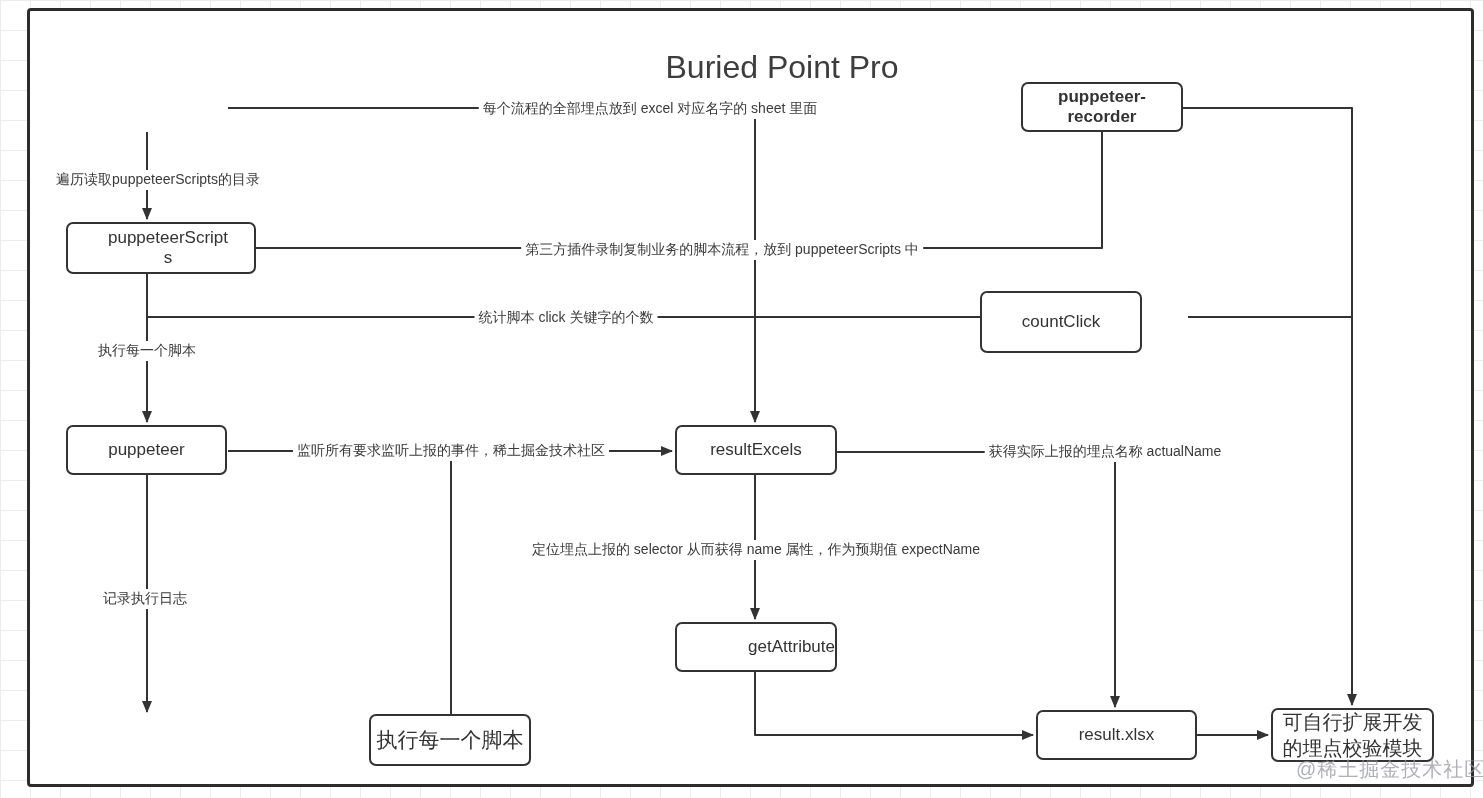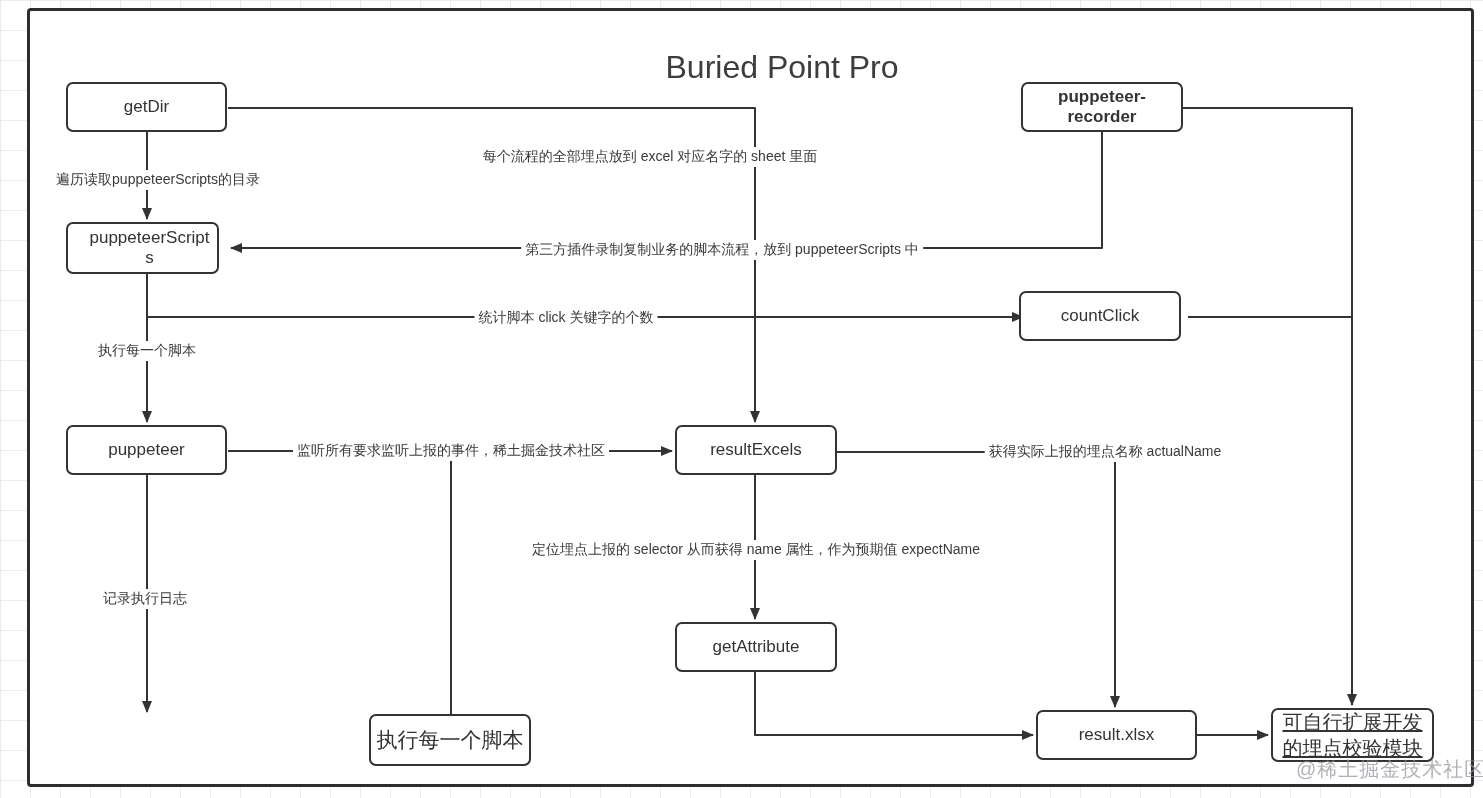--- a/index.html
+++ b/index.html
@@ -126,64 +126,61 @@
       <path d="M837 452 L1115 452 L1115 707" marker-end="url(#arw)"></path>
       <path d="M755 672 L755 735 L1033 735" marker-end="url(#arw)"></path>
       <path d="M1197 735 L1268 735" marker-end="url(#arw)"></path>
       <path d="M1183 108 L1352 108 L1352 705" marker-end="url(#arw)"></path>
       <path d="M1188 317 L1352 317"></path>
     </g>
   </svg>
 
   <div class="title">Buried Point Pro</div>
 
-  <div class="node" style="left:66px; top:82px; width:161px; height:50px;">
-    <span class="lbl">getDir</span>
-  </div>
 
   <div class="node wrap-recorder" style="left:1021px; top:82px; width:162px; height:50px;">
     <span class="lbl">puppeteer-recorder</span>
   </div>
 
-  <div class="node wrap-scripts" style="left:66px; top:222px; width:153px; height:52px;padding-left:14px;">
+  <div class="node wrap-scripts" style="left:66px; top:222px; width:190px; height:52px;padding-left:14px;">
     <span class="lbl">puppeteerScripts</span>
   </div>
 
-  <div class="node" style="left:1019px; top:291px; width:162px; height:50px;">
+  <div class="node" style="left:980px; top:291px; width:162px; height:62px;">
     <span class="lbl">countClick</span>
   </div>
 
   <div class="node" style="left:66px; top:425px; width:161px; height:50px;">
     <span class="lbl">puppeteer</span>
   </div>
 
   <div class="node" style="left:675px; top:425px; width:162px; height:50px;">
     <span class="lbl">resultExcels</span>
   </div>
 
-  <div class="node" style="left:675px; top:622px; width:162px; height:50px;">
+  <div class="node" style="left:675px; top:622px; width:162px; height:50px;justify-content:flex-end;">
     <span class="lbl">getAttribute</span>
   </div>
 
 
   <div class="node cjk" style="left:369px; top:714px; width:162px; height:52px;">
     <span class="lbl">执行每一个脚本</span>
   </div>
 
   <div class="node" style="left:1036px; top:710px; width:161px; height:50px;">
     <span class="lbl">result.xlsx</span>
   </div>
 
-  <div class="node cjk-wrap" style="left:1271px; top:708px; width:163px; height:54px;text-decoration:underline;">
+  <div class="node cjk-wrap" style="left:1271px; top:708px; width:163px; height:54px;">
     <span class="lbl">可自行扩展开发的埋点校验模块</span>
   </div>
 
   <div class="edge-label" style="left:158px; top:180px;">遍历读取puppeteerScripts的目录</div>
 
-  <div class="edge-label" style="left:650px; top:109px;margin-top:48px;">每个流程的全部埋点放到 excel 对应名字的 sheet 里面</div>
+  <div class="edge-label" style="left:650px; top:109px;">每个流程的全部埋点放到 excel 对应名字的 sheet 里面</div>
 
   <div class="edge-label" style="left:722px; top:250px;">第三方插件录制复制业务的脚本流程，放到 puppeteerScripts 中</div>
 
   <div class="edge-label" style="left:566px; top:318px;">统计脚本 click 关键字的个数</div>
 
   <div class="edge-label" style="left:147px; top:351px;">执行每一个脚本</div>
 
   <div class="edge-label" style="left:451px; top:451px;">监听所有要求监听上报的事件，稀土掘金技术社区</div>
 
   <div class="edge-label" style="left:145px; top:599px;">记录执行日志</div>

